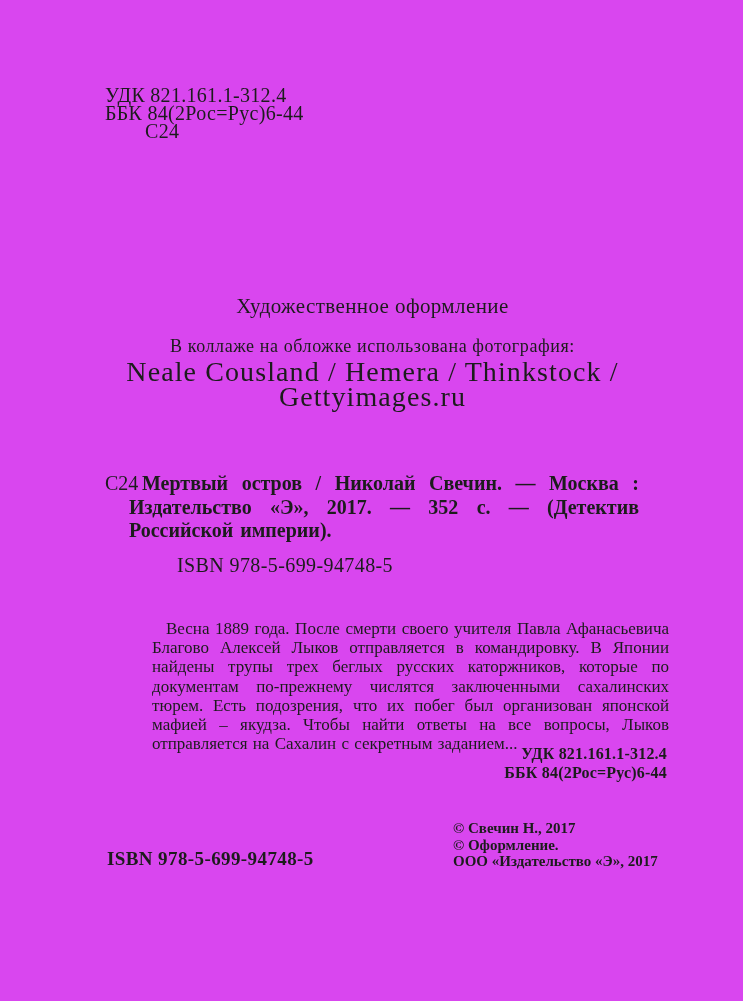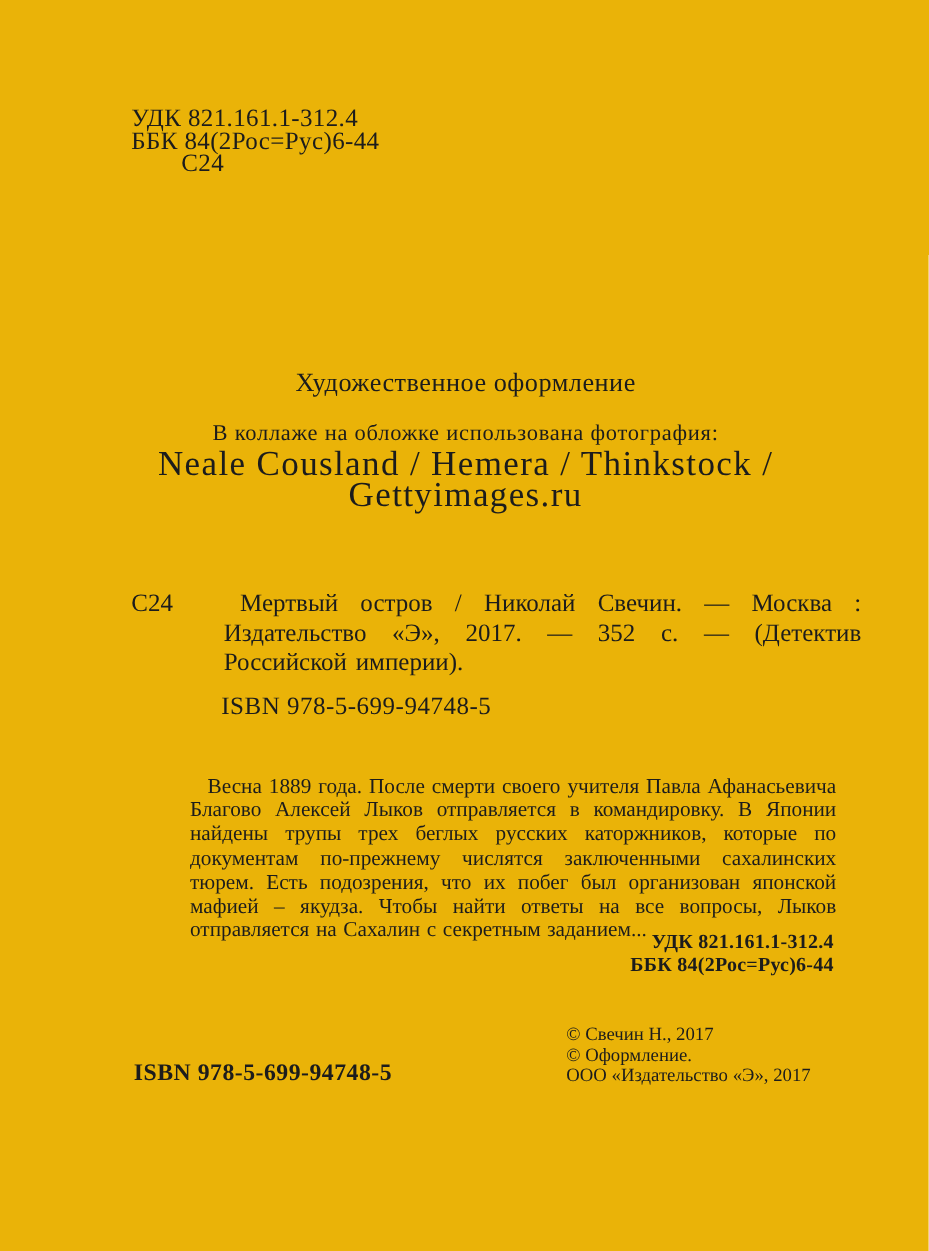--- a/index.html
+++ b/index.html
@@ -4,21 +4,21 @@
 <style>
   html, body {
     margin: 0;
     padding: 0;
     background: #ffffff;
   }
   .page {
     position: relative;
     width: 743px;
     height: 1001px;
-    background: #eab308;
+    background: #d946ef;
     font-family: "Liberation Serif", serif;
     color: #1c1c1c;
     overflow: hidden;
   }
 
   
   .top-codes {
     position: absolute;
     left: 105px;
     top: 86px;
@@ -78,25 +78,26 @@
   }
   .catalog .entry-row {
     position: relative;
   }
   .catalog .cat-code {
     position: absolute;
     left: 0;
     top: 0;
   }
   .catalog .entry {
-    margin-left: 74px;
+    margin-left: 24px;
     width: 510px;
     text-align: justify;
     text-indent: 13px;
     word-spacing: 2px;
+    font-weight: bold;
   }
   .catalog .isbn {
     margin-left: 72px;
     margin-top: 11px;
     letter-spacing: 0.4px;
   }
 
   
   .annotation {
     position: absolute;
@@ -120,21 +121,21 @@
     font-size: 16px;
     line-height: 19px;
     letter-spacing: 0.2px;
   }
 
   
   .copyright {
     position: absolute;
     left: 453px;
     top: 820px;
-    font-weight: normal;
+    font-weight: bold;
     font-size: 15px;
     line-height: 16.5px;
   }
   .copyright .pub {
   }
 
   
   .isbn-bottom {
     position: absolute;
     left: 107px;

